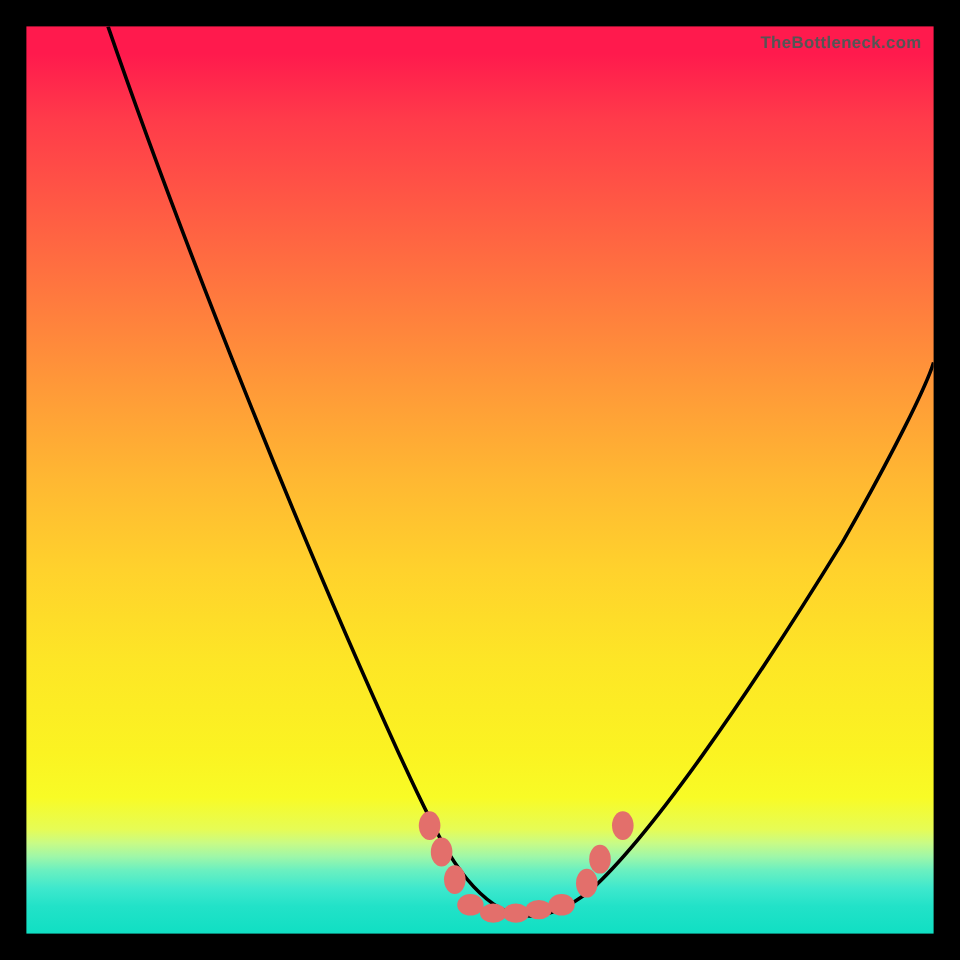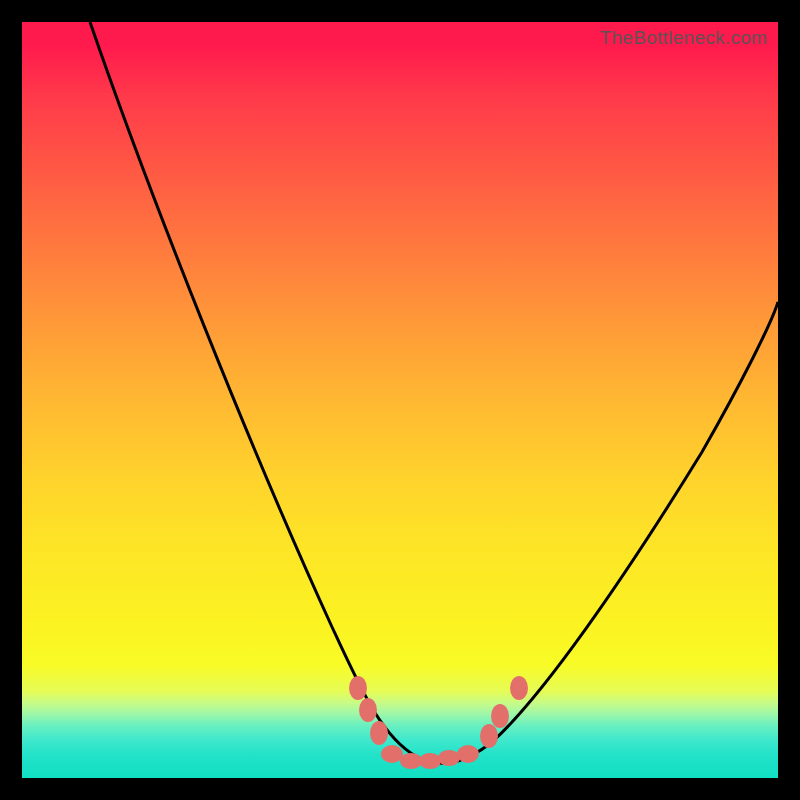--- a/index.html
+++ b/index.html
@@ -43,22 +43,22 @@
       #3ee8cd 95%,
       #22e2c8 97%,
       #10dfc3 100%
     );
   }
   .watermark {
     position: absolute;
     top: 5px;
     right: 10px;
     color: #555;
-    font-size: 19px;
-    font-weight: 400;
+    font-size: 14px;
+    font-weight: 700;
     letter-spacing: 0.3px;
     user-select: none;
   }
   svg.curve {
     position: absolute;
     left: 0;
     top: 0;
     width: 756px;
     height: 756px;
   }

